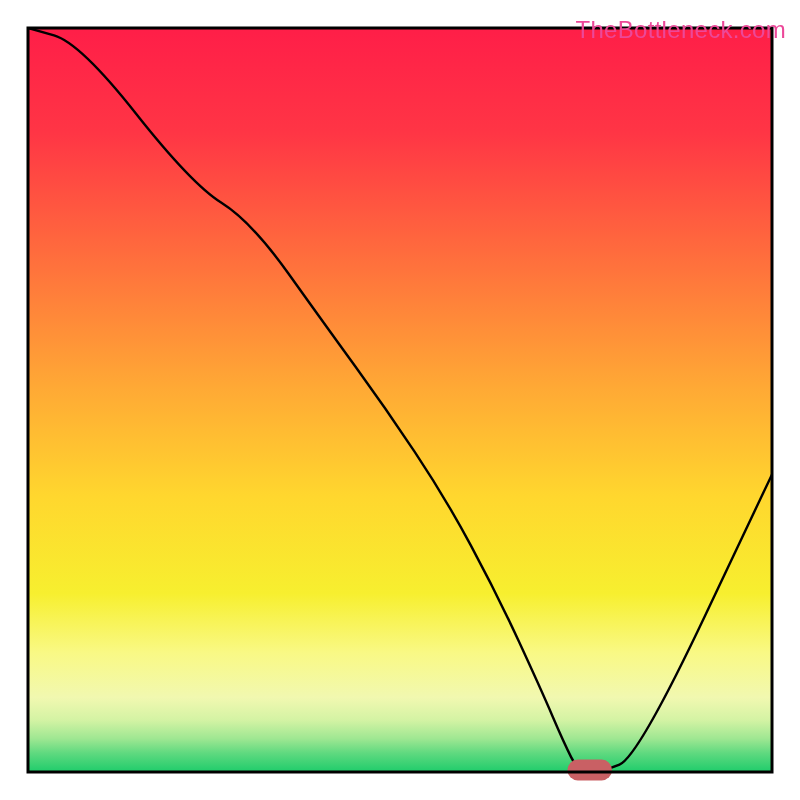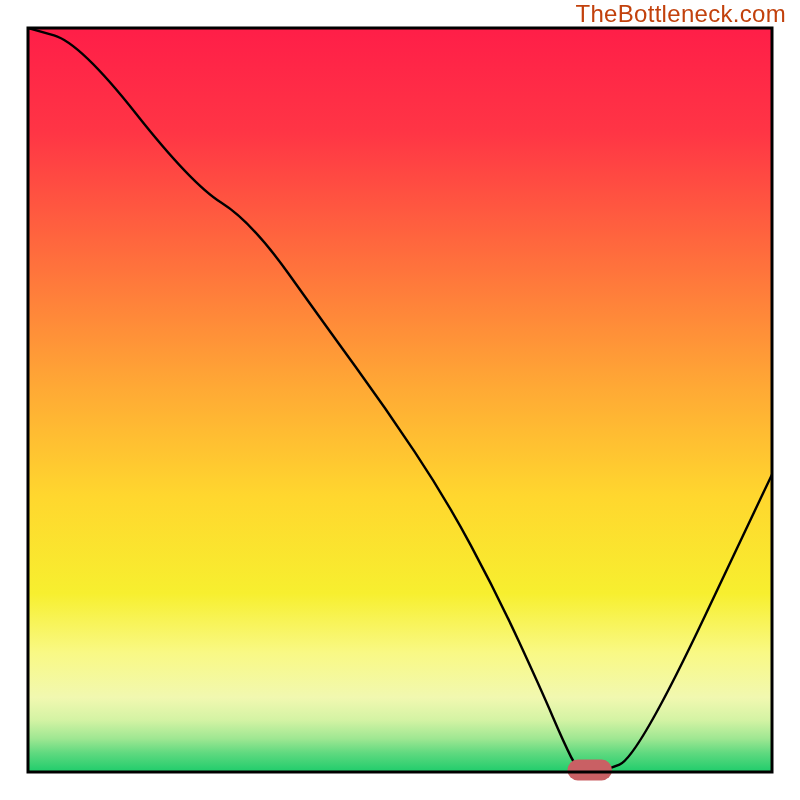--- a/index.html
+++ b/index.html
@@ -11,23 +11,23 @@
     font-family: Arial, Helvetica, sans-serif;
     overflow: hidden;
   }
   .container {
     position: relative;
     width: 800px;
     height: 800px;
   }
   .watermark {
     position: absolute;
-    top: 0;
+    top: 16px;
     right: 14px;
-    color: #c2410c;
+    color: #ec4899;
     font-size: 24px;
     font-weight: 500;
     letter-spacing: 0.3px;
     z-index: 20;
   }
   svg {
     display: block;
   }
 </style>
 </head>

